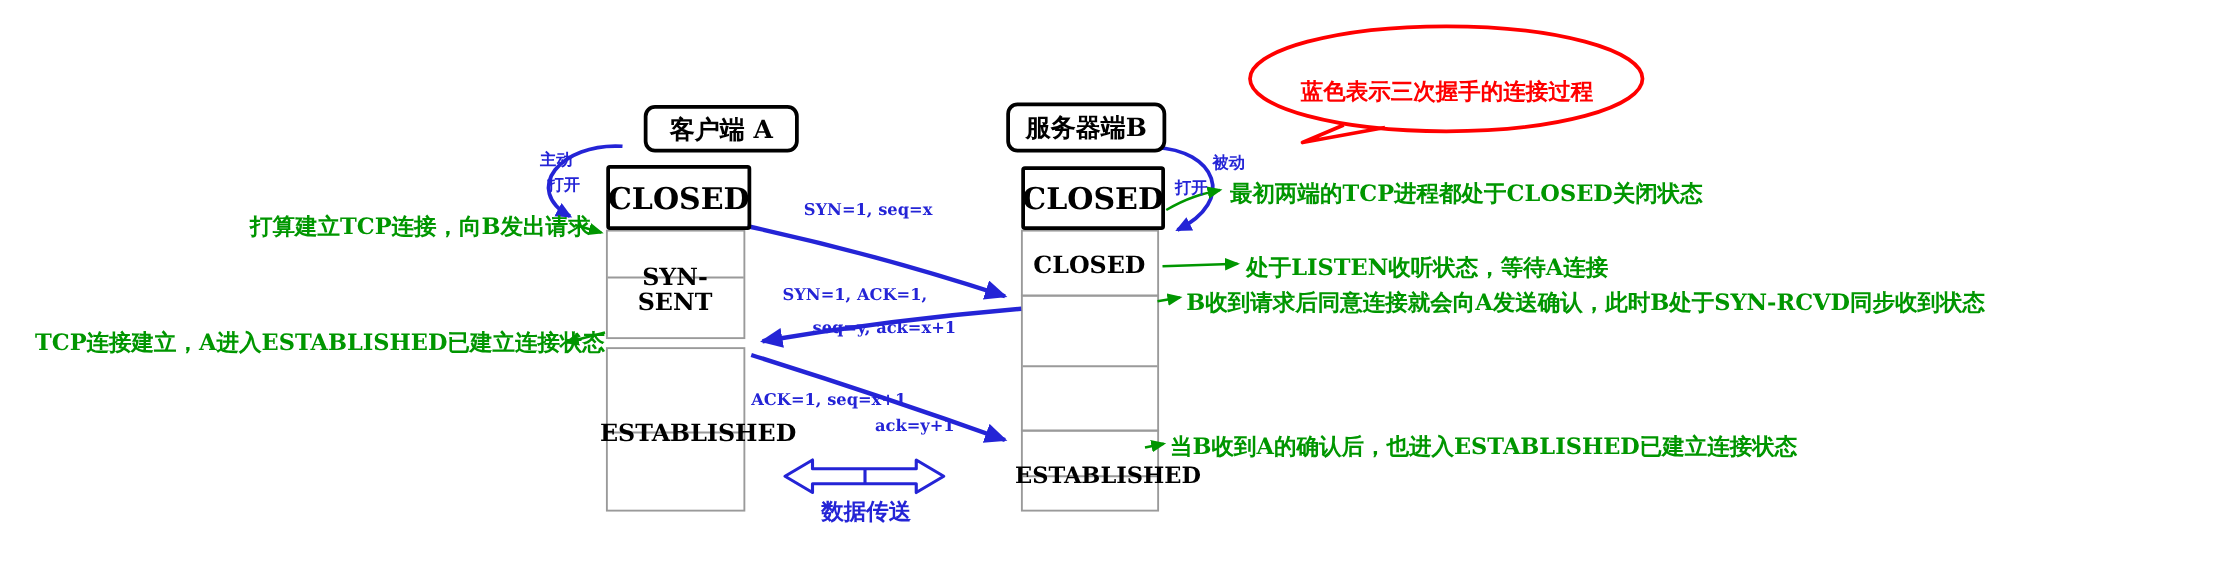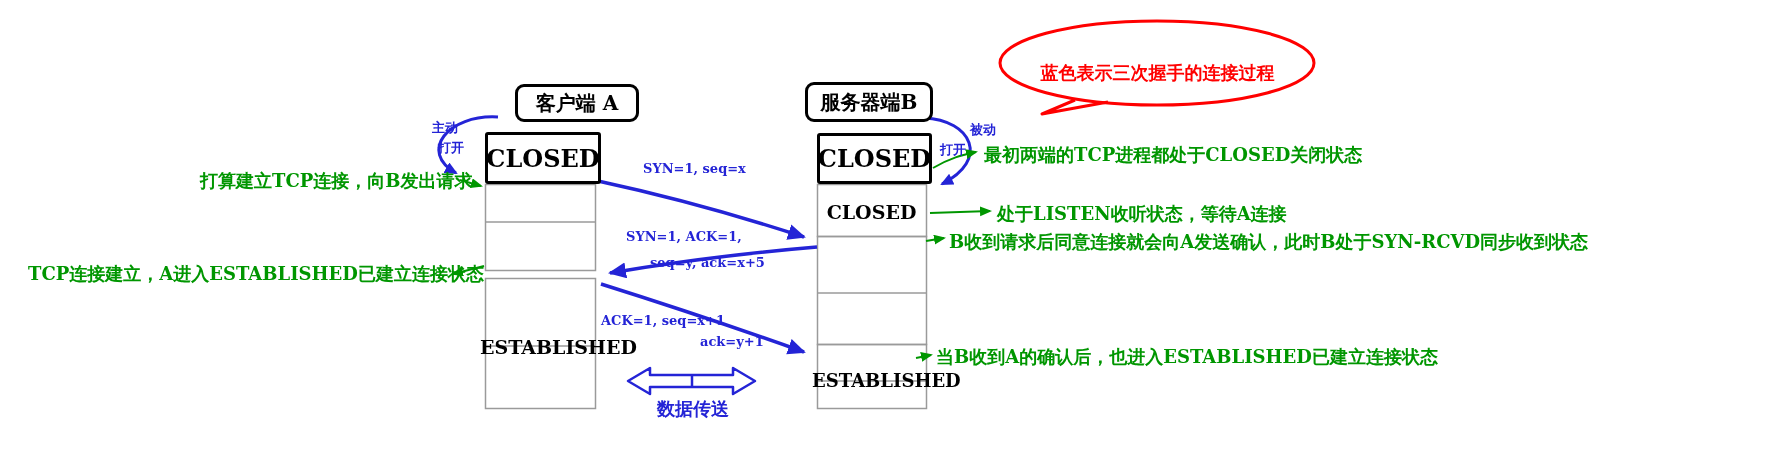--- a/index.html
+++ b/index.html
@@ -110,32 +110,33 @@
     <span>服务器端B</span>
   </div>
 
   <div class="closedbox" style="left:485px;top:132px;width:110px;height:46px;">
     <span>CLOSED</span>
   </div>
   <div class="closedbox" style="left:817px;top:133px;width:109px;height:45px;">
     <span>CLOSED</span>
   </div>
 
+  <div class="statelabel" style="left:485px;top:212px;width:110px;">SYN-SENT</div>
   <div class="statelabel" style="left:480px;top:337px;width:120px;">ESTABLISHED</div>
   <div class="statelabel" style="left:817px;top:202px;width:109px;">CLOSED</div>
   <div class="statelabel" style="left:812px;top:371px;width:120px;font-size:18px;">ESTABLISHED</div>
 
   <div class="abs bluemsg" style="left:432px;top:119px;">主动</div>
   <div class="abs bluemsg" style="left:438px;top:139px;">打开</div>
   <div class="abs bluemsg" style="left:934px;top:121px;margin-left:36px;">被动</div>
   <div class="abs bluemsg" style="left:940px;top:141px;">打开</div>
 
   <div class="abs bluemsg" style="left:643px;top:161px;">SYN=1, seq=x</div>
   <div class="abs bluemsg" style="left:626px;top:229px;">SYN=1, ACK=1,</div>
-  <div class="abs bluemsg" style="left:650px;top:255px;">seq=y, ack=x+5</div>
+  <div class="abs bluemsg" style="left:650px;top:255px;">seq=y, ack=x+1</div>
   <div class="abs bluemsg" style="left:601px;top:313px;">ACK=1, seq=x+1</div>
   <div class="abs bluemsg" style="left:700px;top:334px;">ack=y+1</div>
   <div class="abs bluemsg-lg" style="left:657px;top:397px;">数据传送</div>
 
   <div class="abs greennote" style="left:200px;top:169px;">打算建立TCP连接，向B发出请求</div>
   <div class="abs greennote" style="left:28px;top:262px;">TCP连接建立，A进入ESTABLISHED已建立连接状态</div>
   <div class="abs greennote" style="left:984px;top:143px;">最初两端的TCP进程都处于CLOSED关闭状态</div>
   <div class="abs greennote" style="left:997px;top:202px;">处于LISTEN收听状态，等待A连接</div>
   <div class="abs greennote" style="left:949px;top:230px;">B收到请求后同意连接就会向A发送确认，此时B处于SYN-RCVD同步收到状态</div>
   <div class="abs greennote" style="left:936px;top:345px;">当B收到A的确认后，也进入ESTABLISHED已建立连接状态</div>

